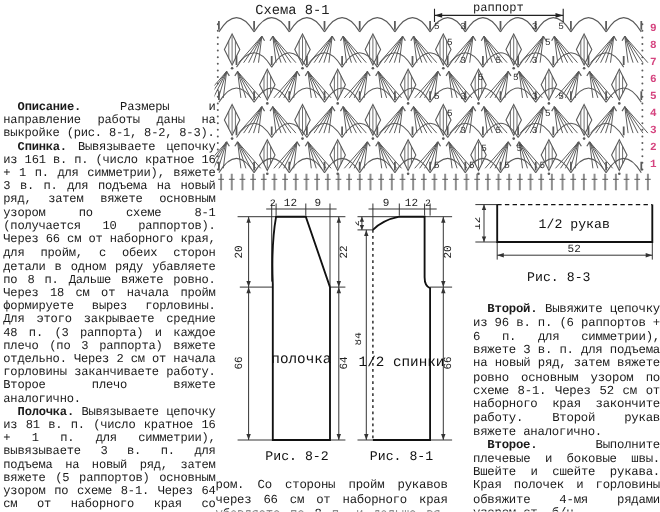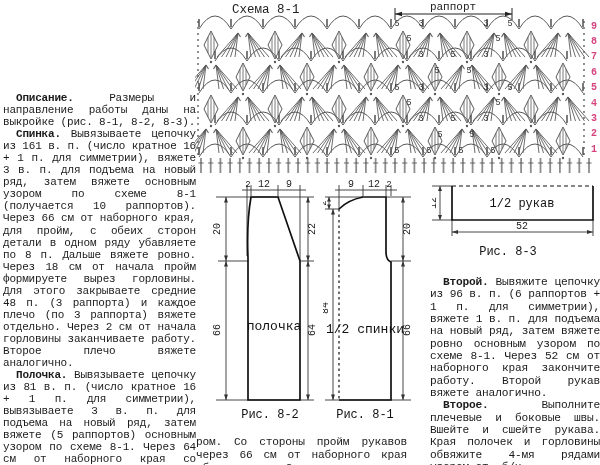--- a/index.html
+++ b/index.html
@@ -819,21 +819,21 @@
     <text class="cap" x="76" y="80" text-anchor="middle">Рис. 8-3</text>
   </svg>
 
   <div class="col col-left">
     <p><b>Описание.</b> <span>Размеры и направление работы даны на выкройке (рис. 8-1, 8-2, 8-3).</span></p>
     <p><b>Спинка.</b> <span>Вывязываете цепочку из 161 в. п. (число кратное 16 + 1 п. для симметрии), вяжете 3 в. п. для подъема на новый ряд, затем вяжете основным узором по схеме 8-1 (получается 10 раппортов). Через 66 см от наборного края, для пройм, с обеих сторон детали в одном ряду убавляете по 8 п. Дальше вяжете ровно. Через 18 см от начала пройм формируете вырез горловины. Для этого закрываете средние 48 п. (3 раппорта) и каждое плечо (по 3 раппорта) вяжете отдельно. Через 2 см от начала горловины заканчиваете работу. Второе плечо вяжете аналогично.</span></p>
     <p><b>Полочка.</b> <span>Вывязываете цепочку из 81 в. п. (число кратное 16 + 1 п. для симметрии), вывязываете 3 в. п. для подъема на новый ряд, затем вяжете (5 раппортов) основным узором по схеме 8-1. Через 64 см от наборного края со стороны горловины в каждом 2-м ряду убавляете по 1 п. (1-й ряд – 1 п., 3-й ряд – 1 п., 5-й ряд – 1 п., 7-й ряд – 1 п., и т. д.), пока останется 48 п. Затем вяжете ровно основным узо-</span></p>
   </div>
 
   <div class="col col-right">
-    <p><b>Второй.</b> <span>Вывяжите цепочку из 96 в. п. (6 раппортов + 1 п. для симметрии), вяжете 1 в. п. для подъема на новый ряд, затем вяжете ровно основным узором по схеме 8-1. Через 52 см от наборного края закончите работу. Второй рукав вяжете аналогично.</span></p>
+    <p><b>Второй.</b> <span>Вывяжите цепочку из 96 в. п. (6 раппортов + 6 п. для симметрии), вяжете 3 в. п. для подъема на новый ряд, затем вяжете ровно основным узором по схеме 8-1. Через 52 см от наборного края закончите работу. Второй рукав вяжете аналогично.</span></p>
     <p><b>Второе.</b> <span>Выполните плечевые и боковые швы. Вшейте и сшейте рукава. Края полочек и горловины обвяжите 4-мя рядами узором ст. б/н.</span></p>
   </div>
 
   <div class="col col-bottom">
     <p>ром. Со стороны пройм рукавов через 66 см от наборного края убавляете по 8 п. и дальше вя-</p>
   </div>
 
 </div>
 
 </body></html>

